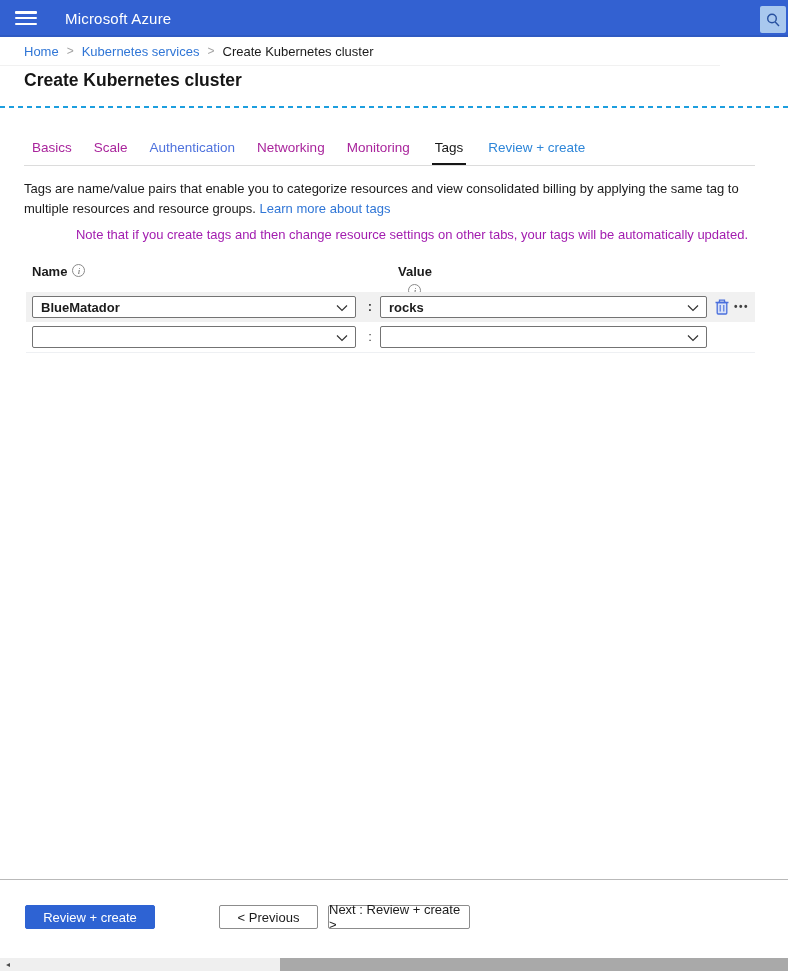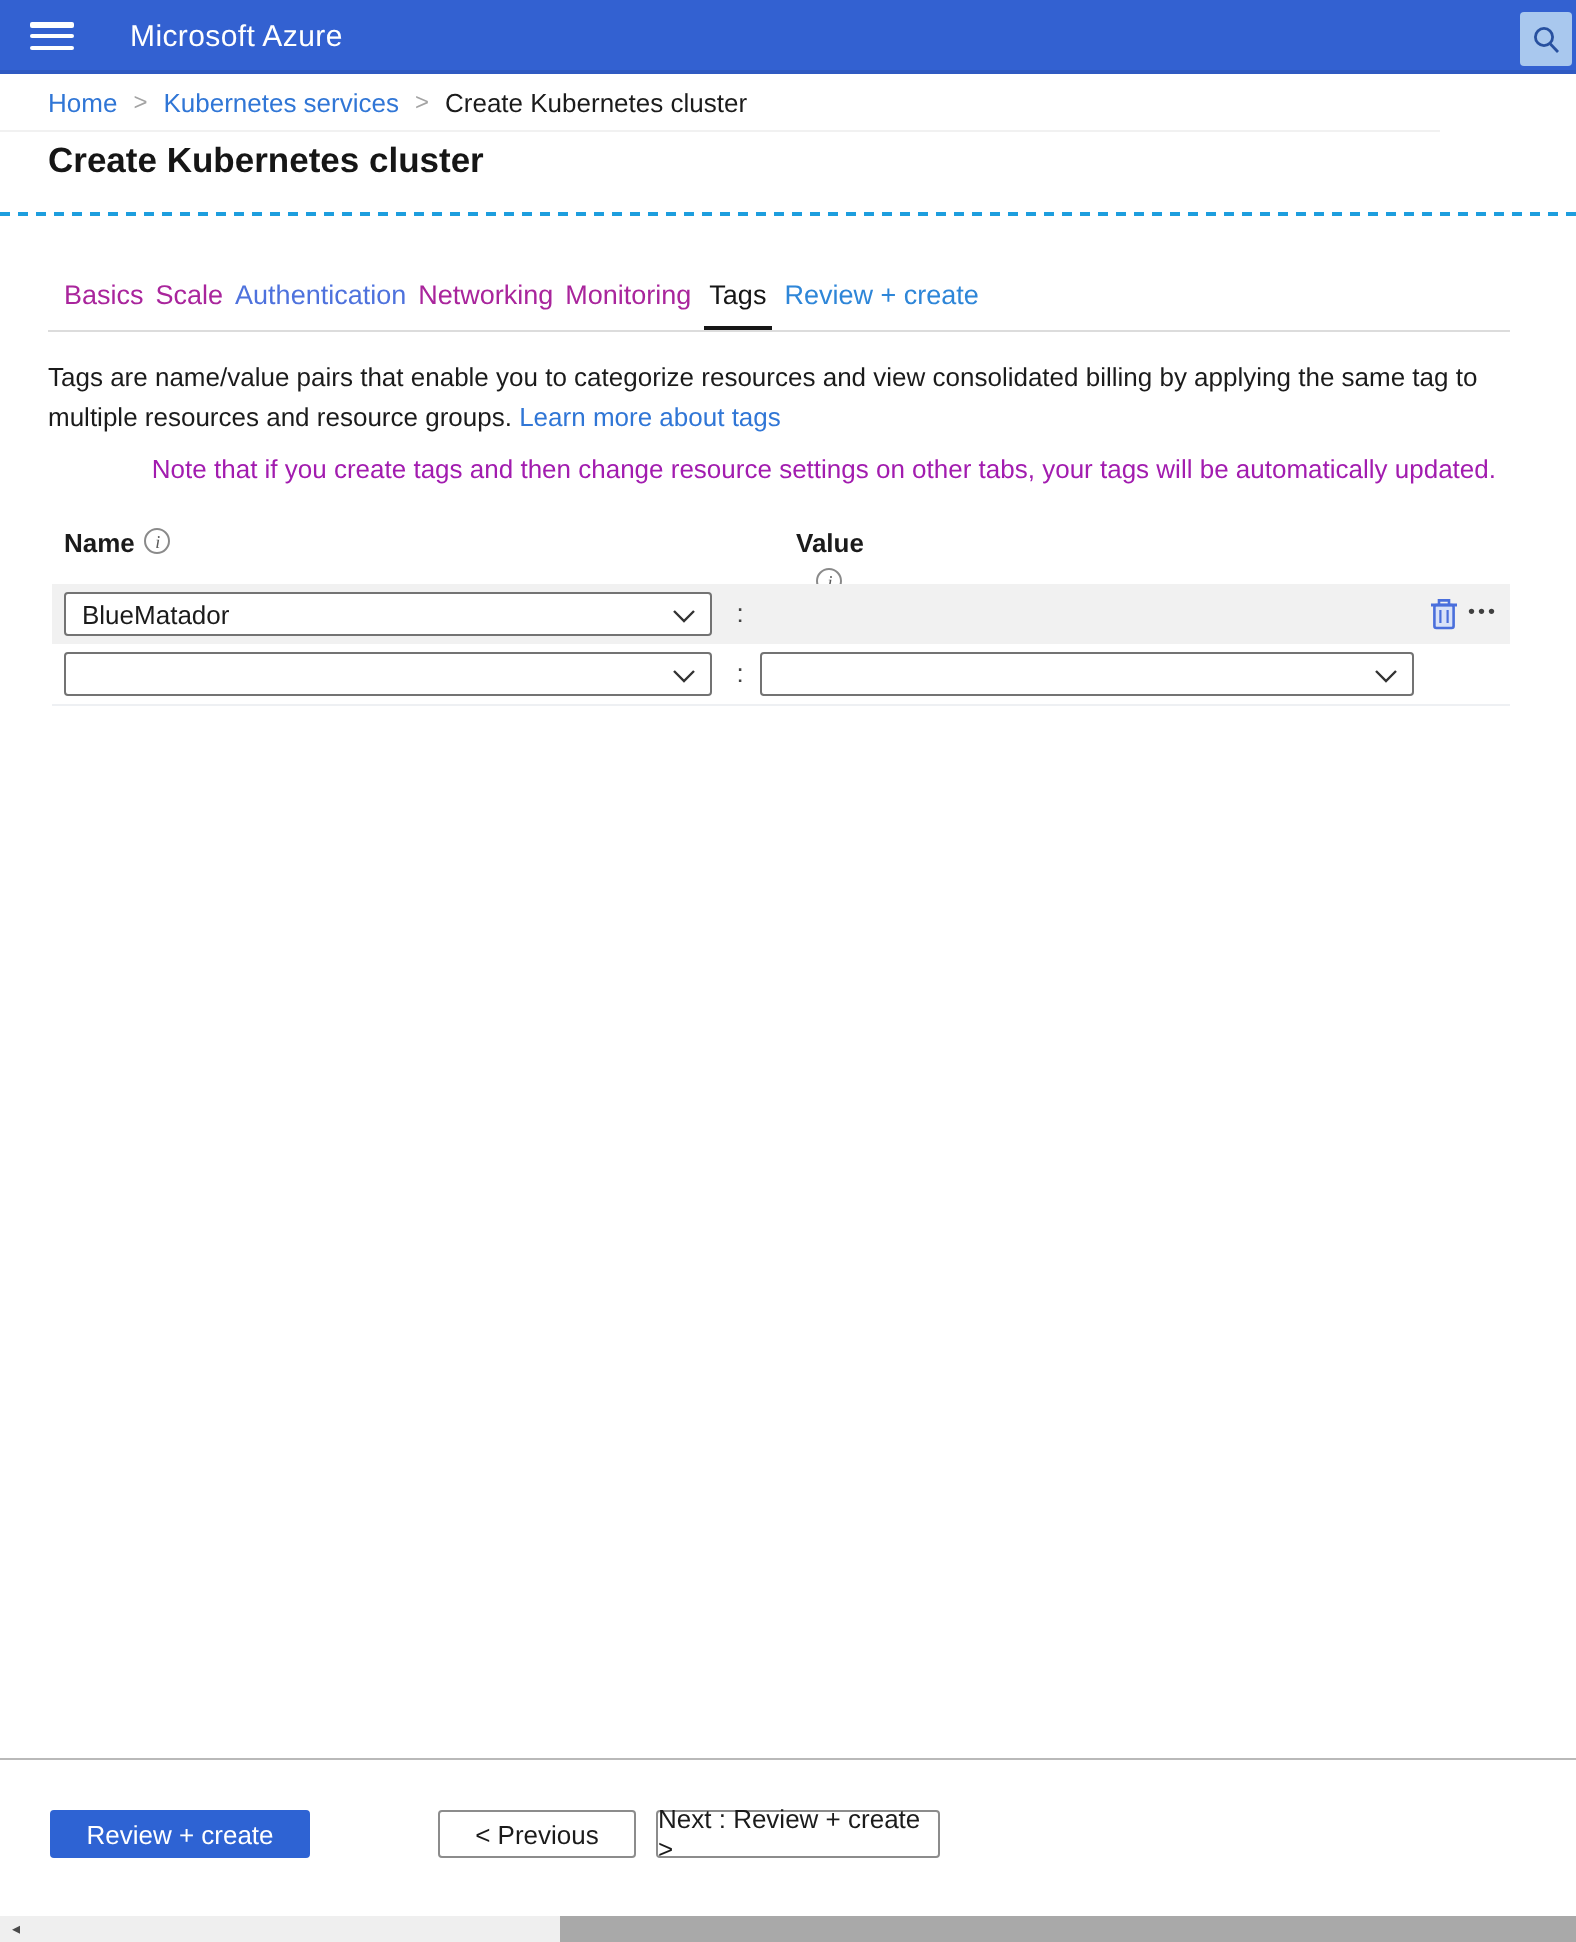--- a/index.html
+++ b/index.html
@@ -18,21 +18,21 @@
   .crumb-link { color:#3076d6; text-decoration:none; cursor:pointer; }
   .crumb-sep { color:#a3a3a3; font-size:12px; }
   .crumb-current { color:#1b1b1b; }
 
   
   .page-title { position:absolute; top:70px; left:24px; font-size:17.5px; font-weight:700; color:#161616; }
   .dashed-divider { position:absolute; top:106px; left:0; width:788px; height:2px;
     background-image:repeating-linear-gradient(to right, #1d9ede 0 5px, transparent 5px 9px); }
 
   
-  .tabs { position:absolute; top:140px; left:32px; display:flex; gap:6px; font-size:13.5px; }
+  .tabs { position:absolute; top:140px; left:32px; display:flex; gap:22px; font-size:13.5px; }
   .tab { padding-bottom:8px; cursor:pointer; }
   .tab-visited { color:#a9259c; }
   .tab-link { color:#2e86d8; }
   .tab-link-purple { color:#4e72dd; }
   .tab-active { color:#161616; border-bottom:2.5px solid #161616; padding-left:3px; padding-right:3px; }
   .tabs-rule { position:absolute; top:165px; left:24px; width:731px; height:1px; background:#dcdcdc; }
 
   
   .intro { position:absolute; top:179px; left:24px; width:724px; font-size:13px; line-height:1.5; color:#1b1b1b; }
   .learn-link { color:#3076d6; text-decoration:none; cursor:pointer; }
@@ -40,21 +40,21 @@
 
   
   .col-headers { position:absolute; top:264px; left:0; width:788px; height:18px; font-size:13px; font-weight:700; }
   .hdr-name { position:absolute; left:32px; display:inline-flex; align-items:flex-start; gap:5px; }
   .hdr-value { position:absolute; left:398px; display:inline-flex; align-items:center; gap:5px;flex-direction:column; }
   .info-icon { display:inline-flex; align-items:center; justify-content:center; width:13px; height:13px; border:1px solid #8a8a8a; border-radius:50%; color:#5a5a5a; font-size:9px; font-weight:400; font-style:italic; font-family:"Liberation Serif", serif; cursor:pointer; }
 
   
   .tag-row { position:absolute; left:26px; width:729px; height:30px; }
   .tag-row.highlight { background:#f1f1f1; }
-  .row-1 { top:292px; }
+  .row-1 { top:292px;font-weight:bold; }
   .row-2 { top:322px; }
   .rows-bottom-rule { position:absolute; top:352px; left:26px; width:729px; height:1px; background:#eef0f3; }
 
   .select { position:absolute; top:4px; height:22px; background:#fff; border:1px solid #737373; border-radius:2px; display:flex; align-items:center; padding:0 26px 0 8px; font-size:13px; color:#1b1b1b; cursor:pointer; }
   .select-name { left:6px; width:324px; }
   .select-value { left:354px; width:327px; }
   .select .chev { position:absolute; right:7px; top:6px; }
   .pair-colon { position:absolute; left:339px; top:0; width:10px; text-align:center; line-height:30px; font-size:13px; color:#444; }
   .trash-btn { position:absolute; left:688px; top:6px; width:16px; height:18px; cursor:pointer; }
   .row-ellipsis { position:absolute; left:708px; top:0; line-height:29px; font-size:10px; letter-spacing:1.5px; color:#404040; cursor:pointer; }
@@ -128,20 +128,26 @@
 </div>
 
 <div class="tag-row highlight row-1">
   <div class="select select-name">
     <span>BlueMatador</span>
     <svg class="chev" width="12" height="10" viewBox="0 0 12 10">
       <polyline points="1,2.5 6,7.5 11,2.5" fill="none" stroke="#333" stroke-width="1.2"></polyline>
     </svg>
   </div>
   <span class="pair-colon">:</span>
+  <div class="select select-value">
+    <span>rocks</span>
+    <svg class="chev" width="12" height="10" viewBox="0 0 12 10">
+      <polyline points="1,2.5 6,7.5 11,2.5" fill="none" stroke="#333" stroke-width="1.2"></polyline>
+    </svg>
+  </div>
   <svg class="trash-btn" width="16" height="18" viewBox="0 0 16 18">
     <rect x="3.2" y="4.5" width="9.6" height="11.5" rx="1" fill="#d9e2f8" stroke="#4a6fdc" stroke-width="1.3"></rect>
     <line x1="1.5" y1="4.5" x2="14.5" y2="4.5" stroke="#4a6fdc" stroke-width="1.5"></line>
     <path d="M5.5 4.5 V2.2 H10.5 V4.5" fill="none" stroke="#4a6fdc" stroke-width="1.3"></path>
     <line x1="6.2" y1="7" x2="6.2" y2="13.5" stroke="#4a6fdc" stroke-width="1.1"></line>
     <line x1="9.8" y1="7" x2="9.8" y2="13.5" stroke="#4a6fdc" stroke-width="1.1"></line>
   </svg>
   <span class="row-ellipsis">•••</span>
 </div>
 

